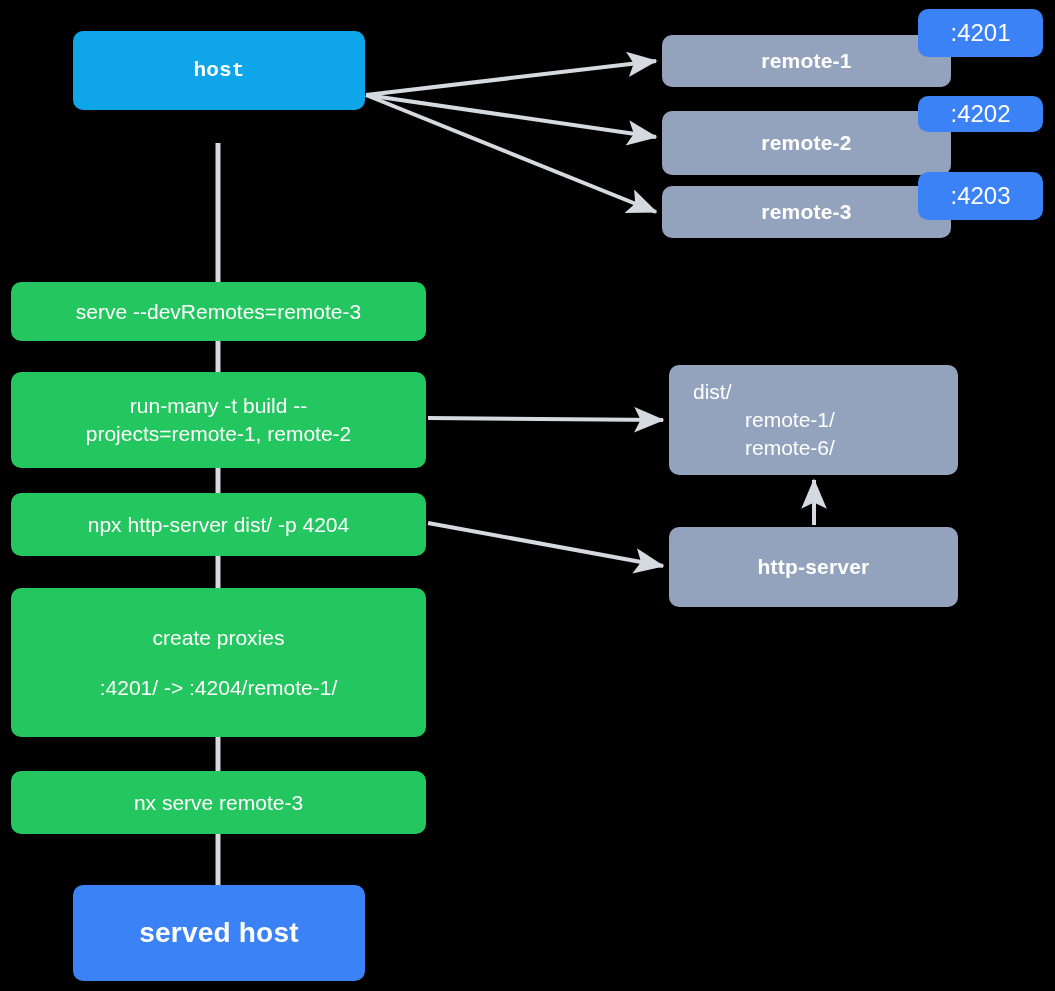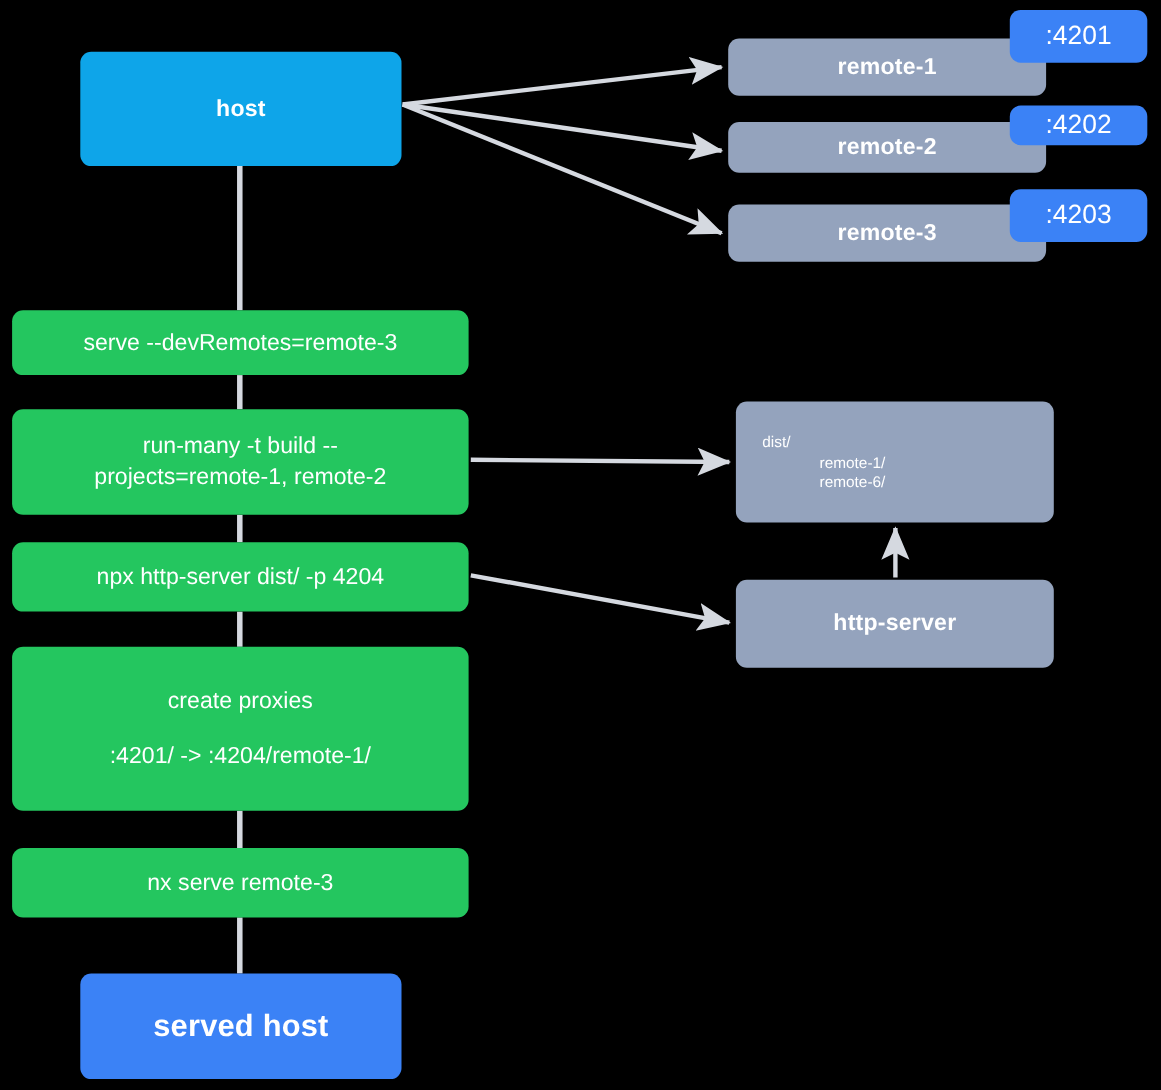--- a/index.html
+++ b/index.html
@@ -40,21 +40,21 @@
   }
   .node.blue-host    { background: #0ea5e9; font-weight: 700; font-size: 21px; letter-spacing: .2px; }
   .node.blue-served  { background: #3b82f6; font-weight: 700; font-size: 28px; letter-spacing: .2px; }
   .node.grey        { background: #94a3bd; font-weight: 700; font-size: 21px; letter-spacing: .2px; }
   .node.green       { background: #24c65f; font-weight: 400; font-size: 21px; }
   .node.badge       { background: #3b82f6; font-weight: 400; font-size: 24px; border-radius: 10px; text-align: center; }
 
   .node.folder {
     background: #94a3bd;
     font-weight: 400;
-    font-size: 14px;
+    font-size: 21px;
     align-items: flex-start;
     justify-content: center;
     padding-left: 24px;
     text-align: left;
   }
   .folder .lvl0 { display: block; }
   .folder .lvl1 { display: block; padding-left: 52px; }
 
   .proxy-gap { height: 22px; }
   .proxy-line { display: block; }
@@ -94,32 +94,32 @@
 
     <g>
       <line x1="428" y1="523" x2="663" y2="566" stroke="#d5d9e0" stroke-width="4" marker-end="url(#arrow)"></line>
     </g>
 
     <g>
       <line x1="814" y1="525" x2="814" y2="480" stroke="#d5d9e0" stroke-width="4" marker-end="url(#arrow)"></line>
     </g>
   </svg>
 
-  <div class="node blue-host" style="left:73px; top:47px; width:292px; height:104px;">
+  <div class="node blue-host" style="left:73px; top:31px; width:292px; height:79px;font-family:Liberation Mono, monospace;">
     <span>host</span>
   </div>
 
   <div class="node grey" style="left:662px; top:35px; width:289px; height:52px;">
     <span>remote-1</span>
   </div>
   <div class="node badge" style="left:918px; top:9px; width:125px; height:48px;">
     <span>:4201</span>
   </div>
 
-  <div class="node grey" style="left:662px; top:111px; width:289px; height:46px;">
+  <div class="node grey" style="left:662px; top:111px; width:289px; height:64px;">
     <span>remote-2</span>
   </div>
   <div class="node badge" style="left:918px; top:96px; width:125px; height:36px;">
     <span>:4202</span>
   </div>
 
   <div class="node grey" style="left:662px; top:186px; width:289px; height:52px;">
     <span>remote-3</span>
   </div>
   <div class="node badge" style="left:918px; top:172px; width:125px; height:48px;">

